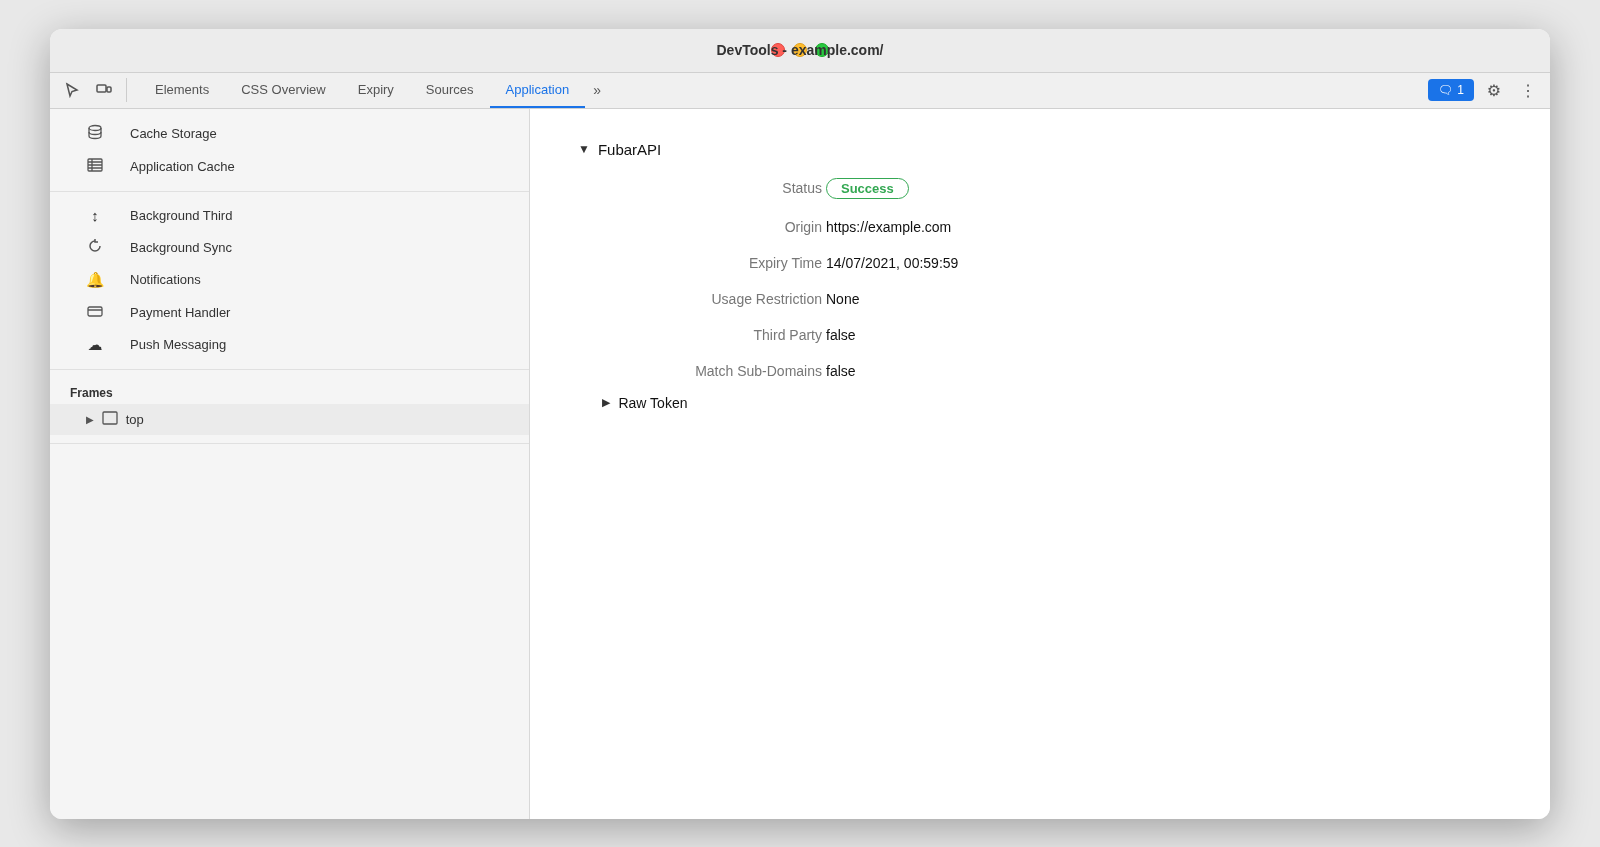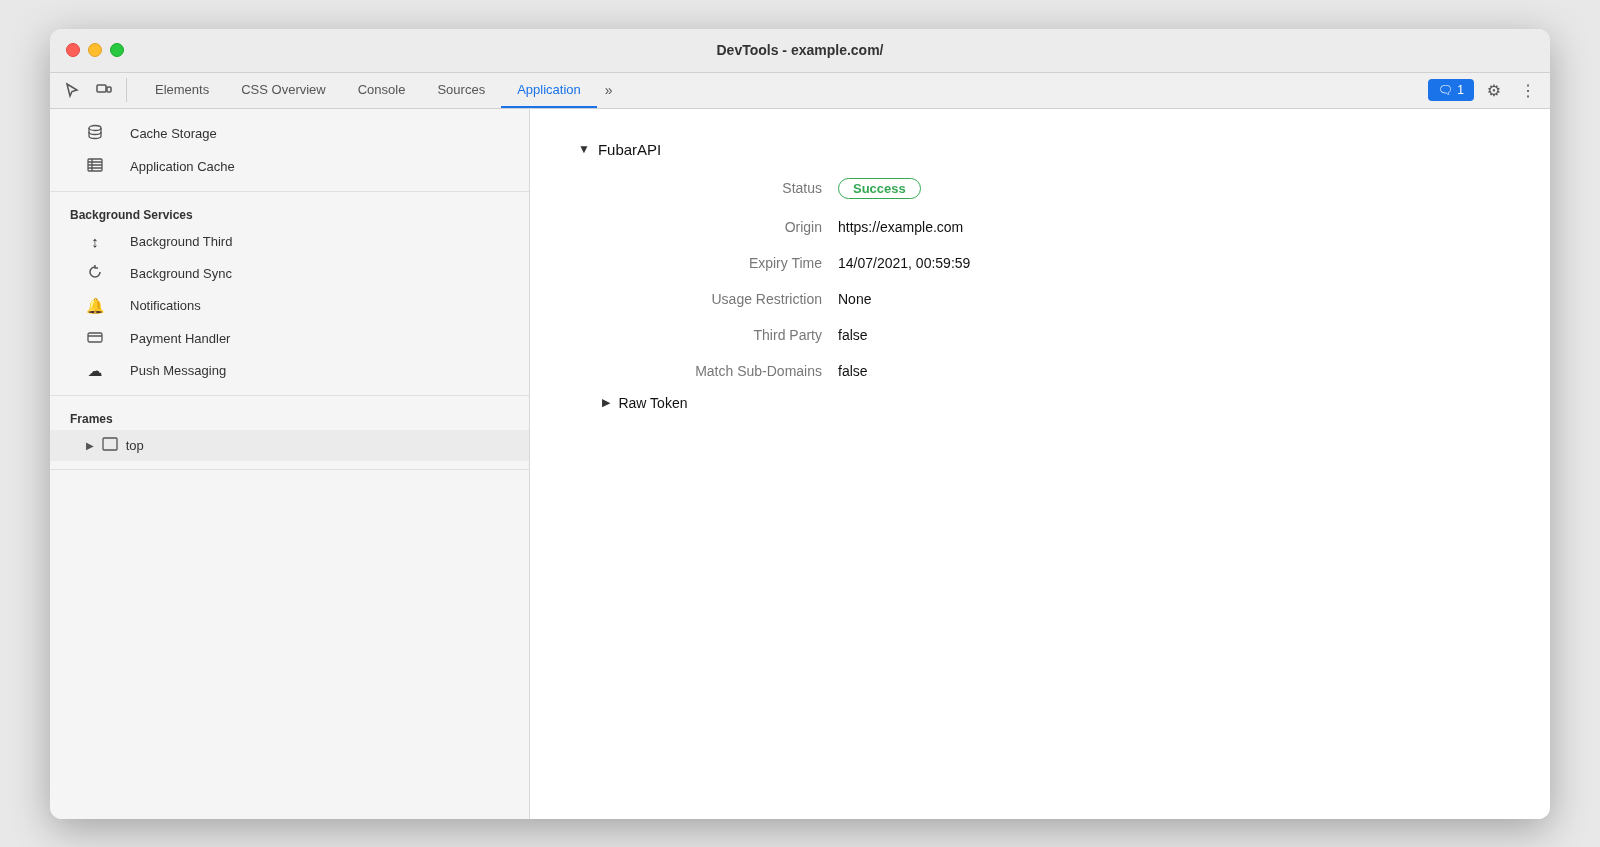--- a/index.html
+++ b/index.html
@@ -25,20 +25,21 @@
     
     .title-bar {
       background: #ececec;
       height: 44px;
       display: flex;
       align-items: center;
       padding: 0 16px;
       border-bottom: 1px solid #d0d0d0;
       position: relative;
       flex-shrink: 0;
+      justify-content: center;
     }
     .traffic-lights {
       display: flex;
       gap: 8px;
       align-items: center;
     }
     .traffic-light {
       width: 14px;
       height: 14px;
       border-radius: 50%;
@@ -226,21 +227,21 @@
       margin-bottom: 20px;
       cursor: pointer;
     }
     .api-arrow {
       font-size: 12px;
       color: #333;
     }
     .api-details {
       display: grid;
       grid-template-columns: 220px 1fr;
-      gap: 20px 16px;
+      gap: 20px 4px;
       margin-left: 24px;
     }
     .detail-label {
       font-size: 14px;
       color: #777;
       text-align: right;
       display: flex;
       align-items: center;
       justify-content: flex-end;
     }
@@ -297,21 +298,21 @@
         <svg width="16" height="16" viewBox="0 0 16 16" fill="none">
           <rect x="1" y="3" width="9" height="7" rx="1" stroke="#555" stroke-width="1.5" fill="none"></rect>
           <rect x="11" y="5" width="4" height="5" rx="1" stroke="#555" stroke-width="1.5" fill="none"></rect>
         </svg>
       </div>
       <div class="divider-v"></div>
     </div>
     <div class="tabs">
       <div class="tab">Elements</div>
       <div class="tab">CSS Overview</div>
-      <div class="tab">Console</div>
+      <div class="tab">Expiry</div>
       <div class="tab">Sources</div>
       <div class="tab active">Application</div>
       <div class="tab-more">»</div>
     </div>
     <div class="tab-bar-right">
       <button class="notification-btn">
         <span>🗨</span>
         <span>1</span>
       </button>
       <div class="gear-btn">
@@ -346,21 +347,20 @@
               <line x1="1" y1="8" x2="15" y2="8" stroke="#555" stroke-width="1.3"></line>
               <line x1="1" y1="11" x2="15" y2="11" stroke="#555" stroke-width="1.3"></line>
               <line x1="5" y1="2" x2="5" y2="14" stroke="#555" stroke-width="1.3"></line>
             </svg>
           </span>
           <span>Application Cache</span>
         </div>
       </div>
 
       <div class="sidebar-section">
-        <div class="sidebar-section-title">Background Services</div>
         <div class="sidebar-item">
           <span class="sidebar-icon">↕</span>
           <span>Background Third</span>
         </div>
         <div class="sidebar-item">
           <span class="sidebar-icon">
             <svg width="16" height="16" viewBox="0 0 16 16" fill="none">
               <path d="M13 8A5 5 0 1 1 8 3" stroke="#555" stroke-width="1.5" fill="none"></path>
               <polyline points="8,1 8,4 11,4" stroke="#555" stroke-width="1.5" fill="none"></polyline>
             </svg>

